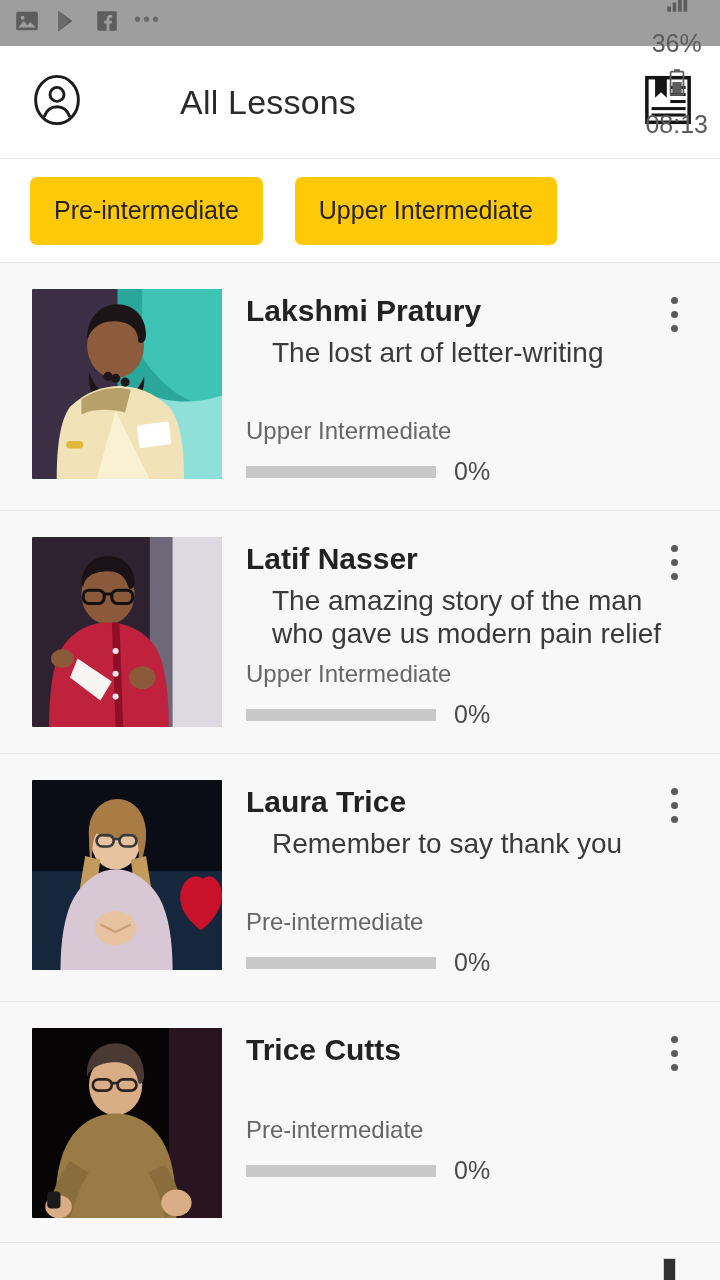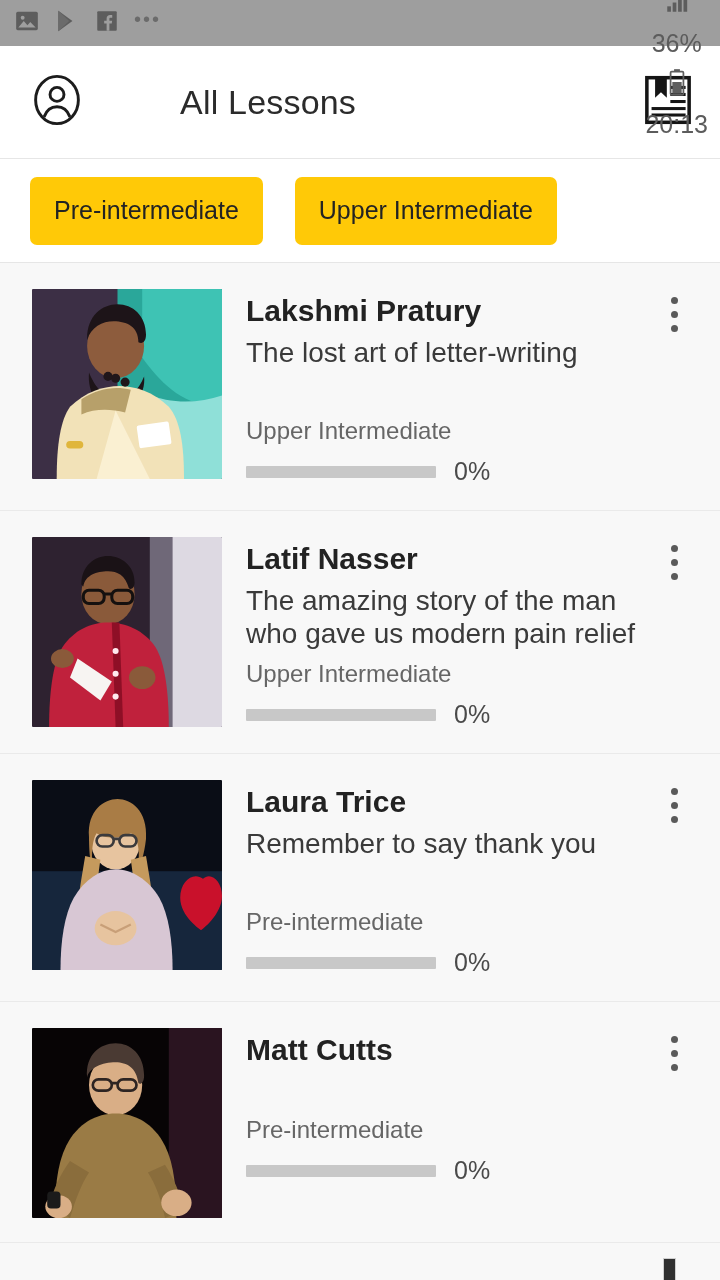--- a/index.html
+++ b/index.html
@@ -73,21 +73,21 @@
     flex: 0 0 190px;
     border-radius: 1px;
     overflow: hidden;
     position: relative;
   }
   .thumb svg { display: block; width: 100%; height: 100%; }
   .info { flex: 1; padding-left: 24px; padding-top: 4px; min-width: 0; }
   .speaker { font-size: 30px; font-weight: bold; color: #222222; line-height: 1.2; }
   .talk {
     font-size: 28px; color: #3a3a3a; line-height: 1.18;
-    margin-top: 7px; max-width: 400px;
+    margin-top: 7px; max-width: 400px; margin-left: 26px;
   }
   .level { font-size: 24px; color: #666666; margin-top: 10px; }
   .progress-row { display: flex; align-items: center; margin-top: 12px; }
   .pbar {
     width: 190px; height: 12px;
     background: #c8c8c8; border-radius: 1px;
   }
   .pbar-fill { height: 100%; background: #FFC907; border-radius: 1px; }
   .ppct { font-size: 25px; color: #4a4a4a; margin-left: 18px; }
   .overflow {
@@ -163,21 +163,21 @@
         </svg>
       </span>
       <span class="sb-pct">36%</span>
       <span class="sb-ic">
         <svg width="18" height="28" viewBox="0 0 14 24">
           <rect x="4.5" y="1" width="5" height="2" fill="#5d5d5d"></rect>
           <rect x="1.5" y="3" width="11" height="20" rx="1" fill="none" stroke="#5d5d5d" stroke-width="1.5"></rect>
           <rect x="3" y="12" width="8" height="10" fill="#5d5d5d"></rect>
         </svg>
       </span>
-      <span class="sb-text">20:13</span>
+      <span class="sb-text">08:13</span>
     </div>
   </div>
 
   <div class="appbar">
     <span>
       <svg width="54" height="54" viewBox="0 0 48 48">
         <ellipse cx="24" cy="24" rx="19" ry="21" fill="none" stroke="#1c1c1c" stroke-width="2.6"></ellipse>
         <circle cx="24" cy="19" r="6.2" fill="none" stroke="#1c1c1c" stroke-width="2.6"></circle>
         <path d="M12.5 39c2.2-6 6.4-9 11.5-9s9.3 3 11.5 9" fill="none" stroke="#1c1c1c" stroke-width="2.6"></path>
       </svg>
@@ -328,21 +328,21 @@
           <path d="M42 29h3" stroke="#2d2422" stroke-width="1.4"></path>
           <path d="M18 62c6-12 16-17 26-17s20 5 26 17c5 10 6 24 6 38H12c0-14 1-28 6-38z" fill="#9a7b45"></path>
           <path d="M20 70c-5 7-9 15-11 24l11 6c3-10 6-18 10-24z" fill="#8a6d3c"></path>
           <path d="M70 72c5 8 8 15 10 24l-10 4c-2-10-5-18-9-24z" fill="#8a6d3c"></path>
           <ellipse cx="14" cy="94" rx="7" ry="6" fill="#d9ae86"></ellipse>
           <ellipse cx="76" cy="92" rx="8" ry="7" fill="#d9ae86"></ellipse>
           <rect x="8" y="86" width="7" height="9" rx="2" fill="#1b1b1b"></rect>
         </svg>
       </div>
       <div class="info">
-        <div class="speaker">Matt Cutts</div>
+        <div class="speaker">Trice Cutts</div>
         <div class="level">Pre-intermediate</div>
         <div class="progress-row">
           <div class="pbar">
               <div class="pbar-fill" style="width:0%"></div>
             </div>
           <span class="ppct">0%</span>
         </div>
       </div>
       <div class="overflow">
         <i class="dot"></i>

